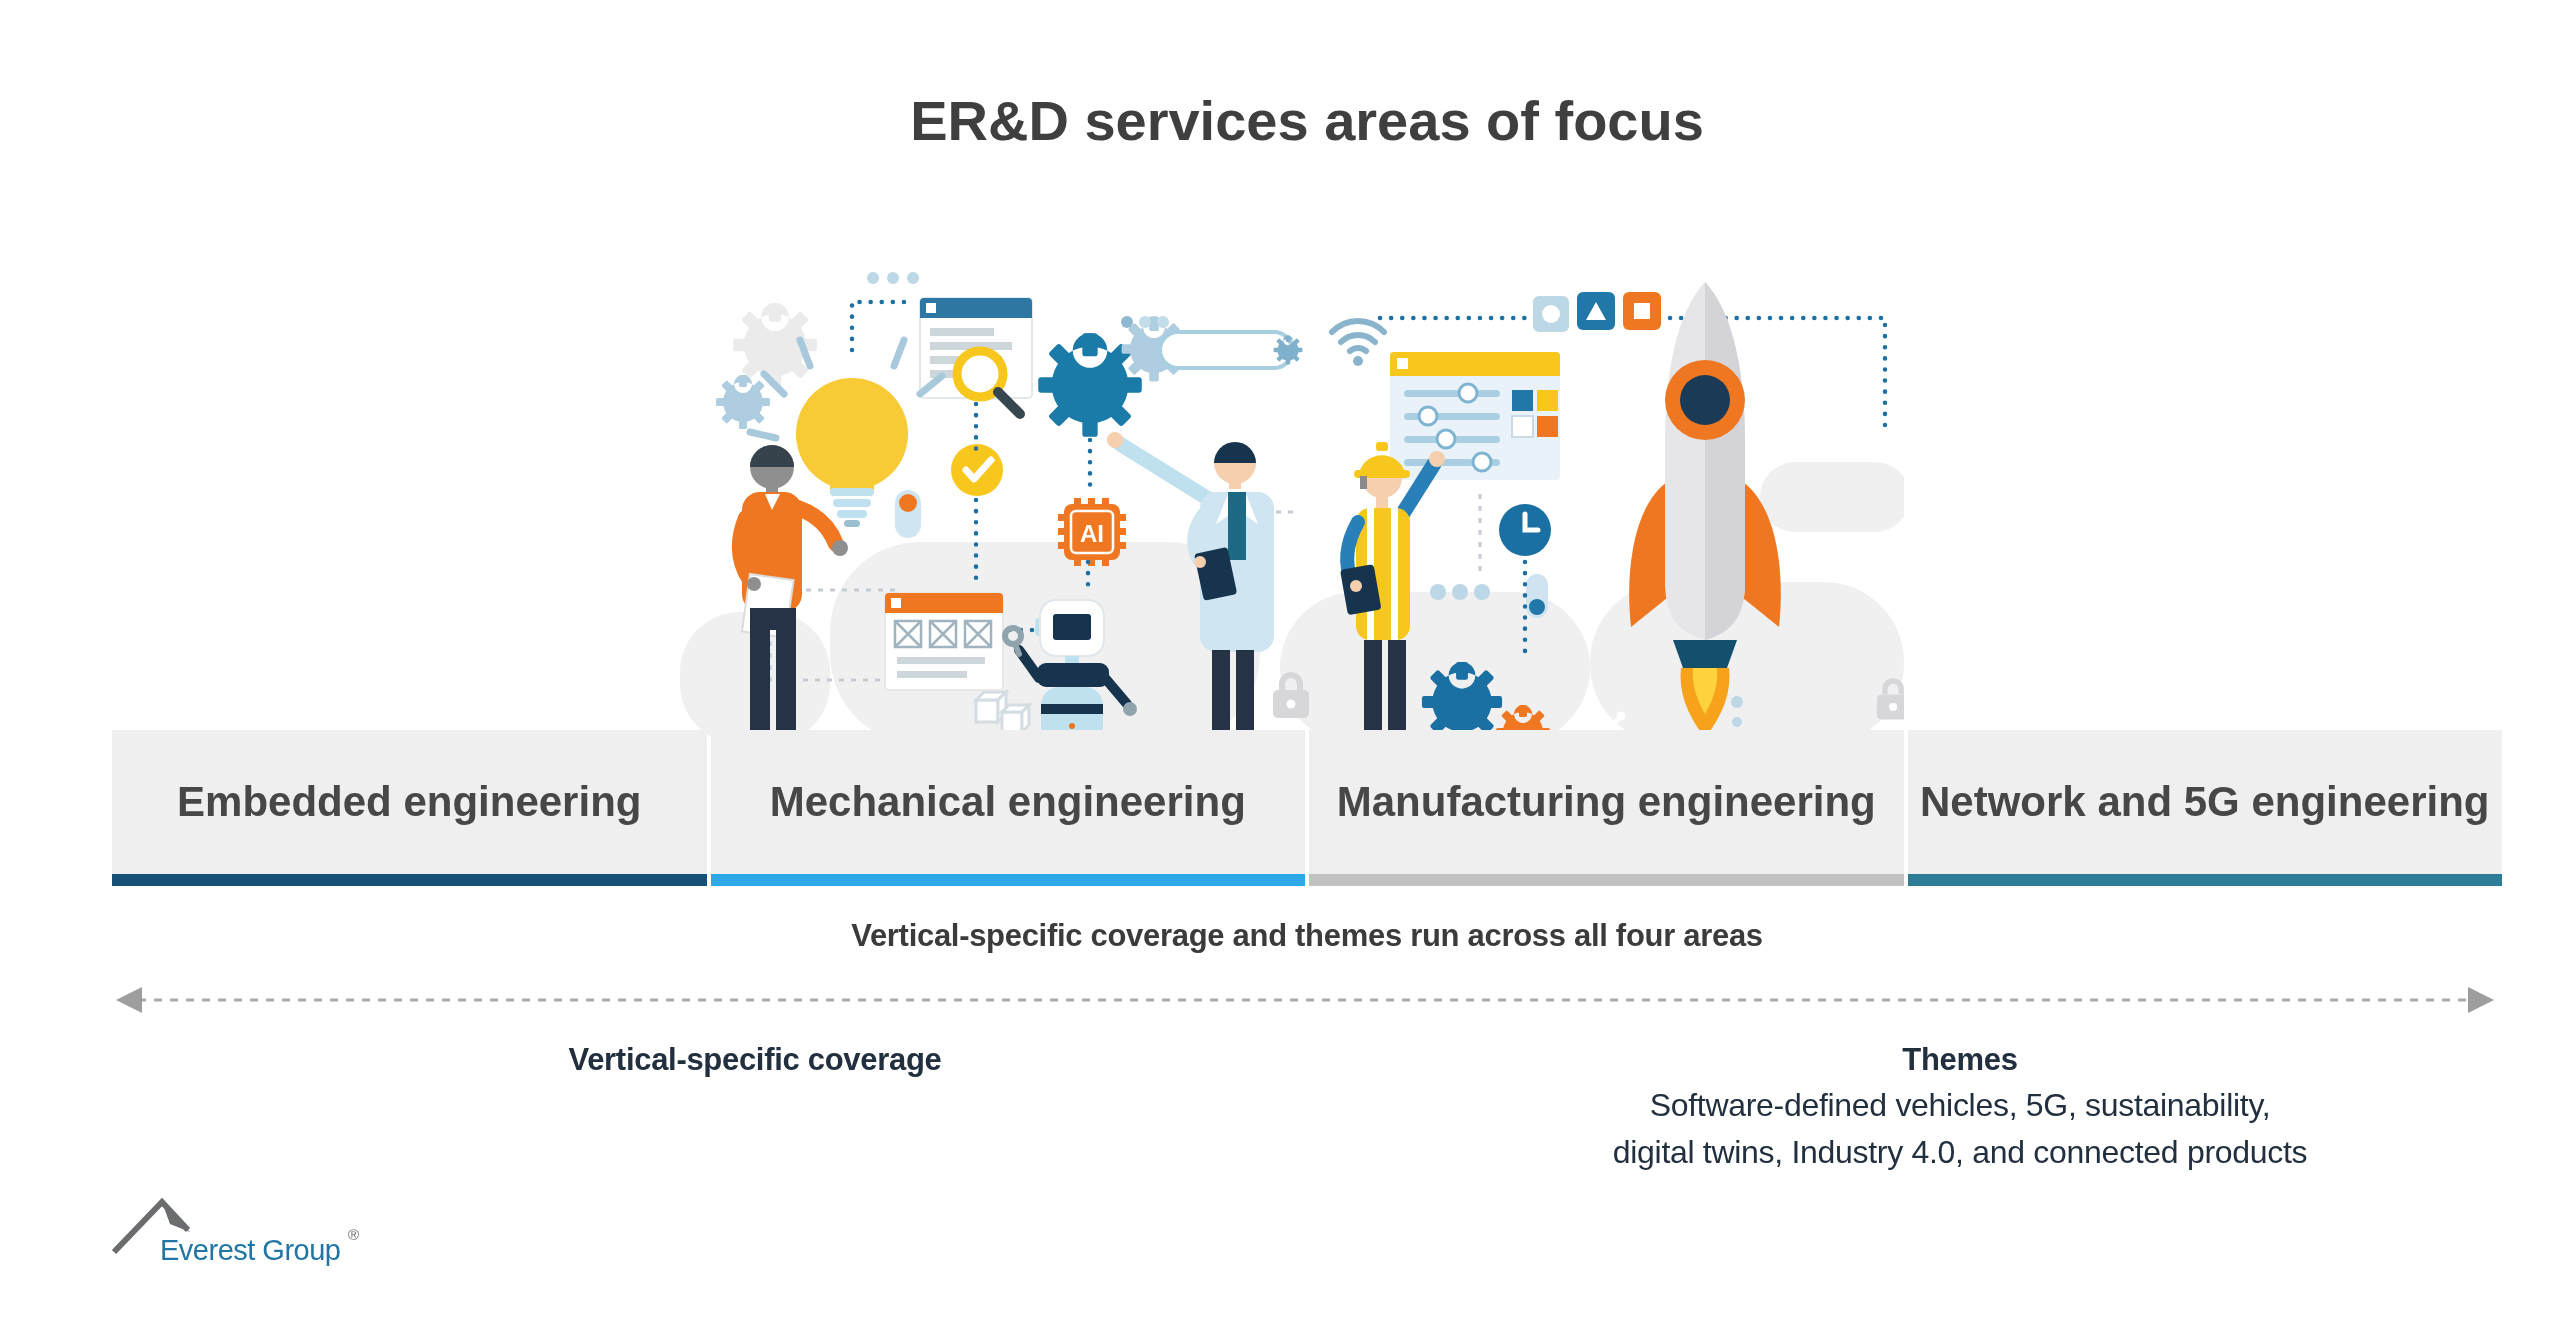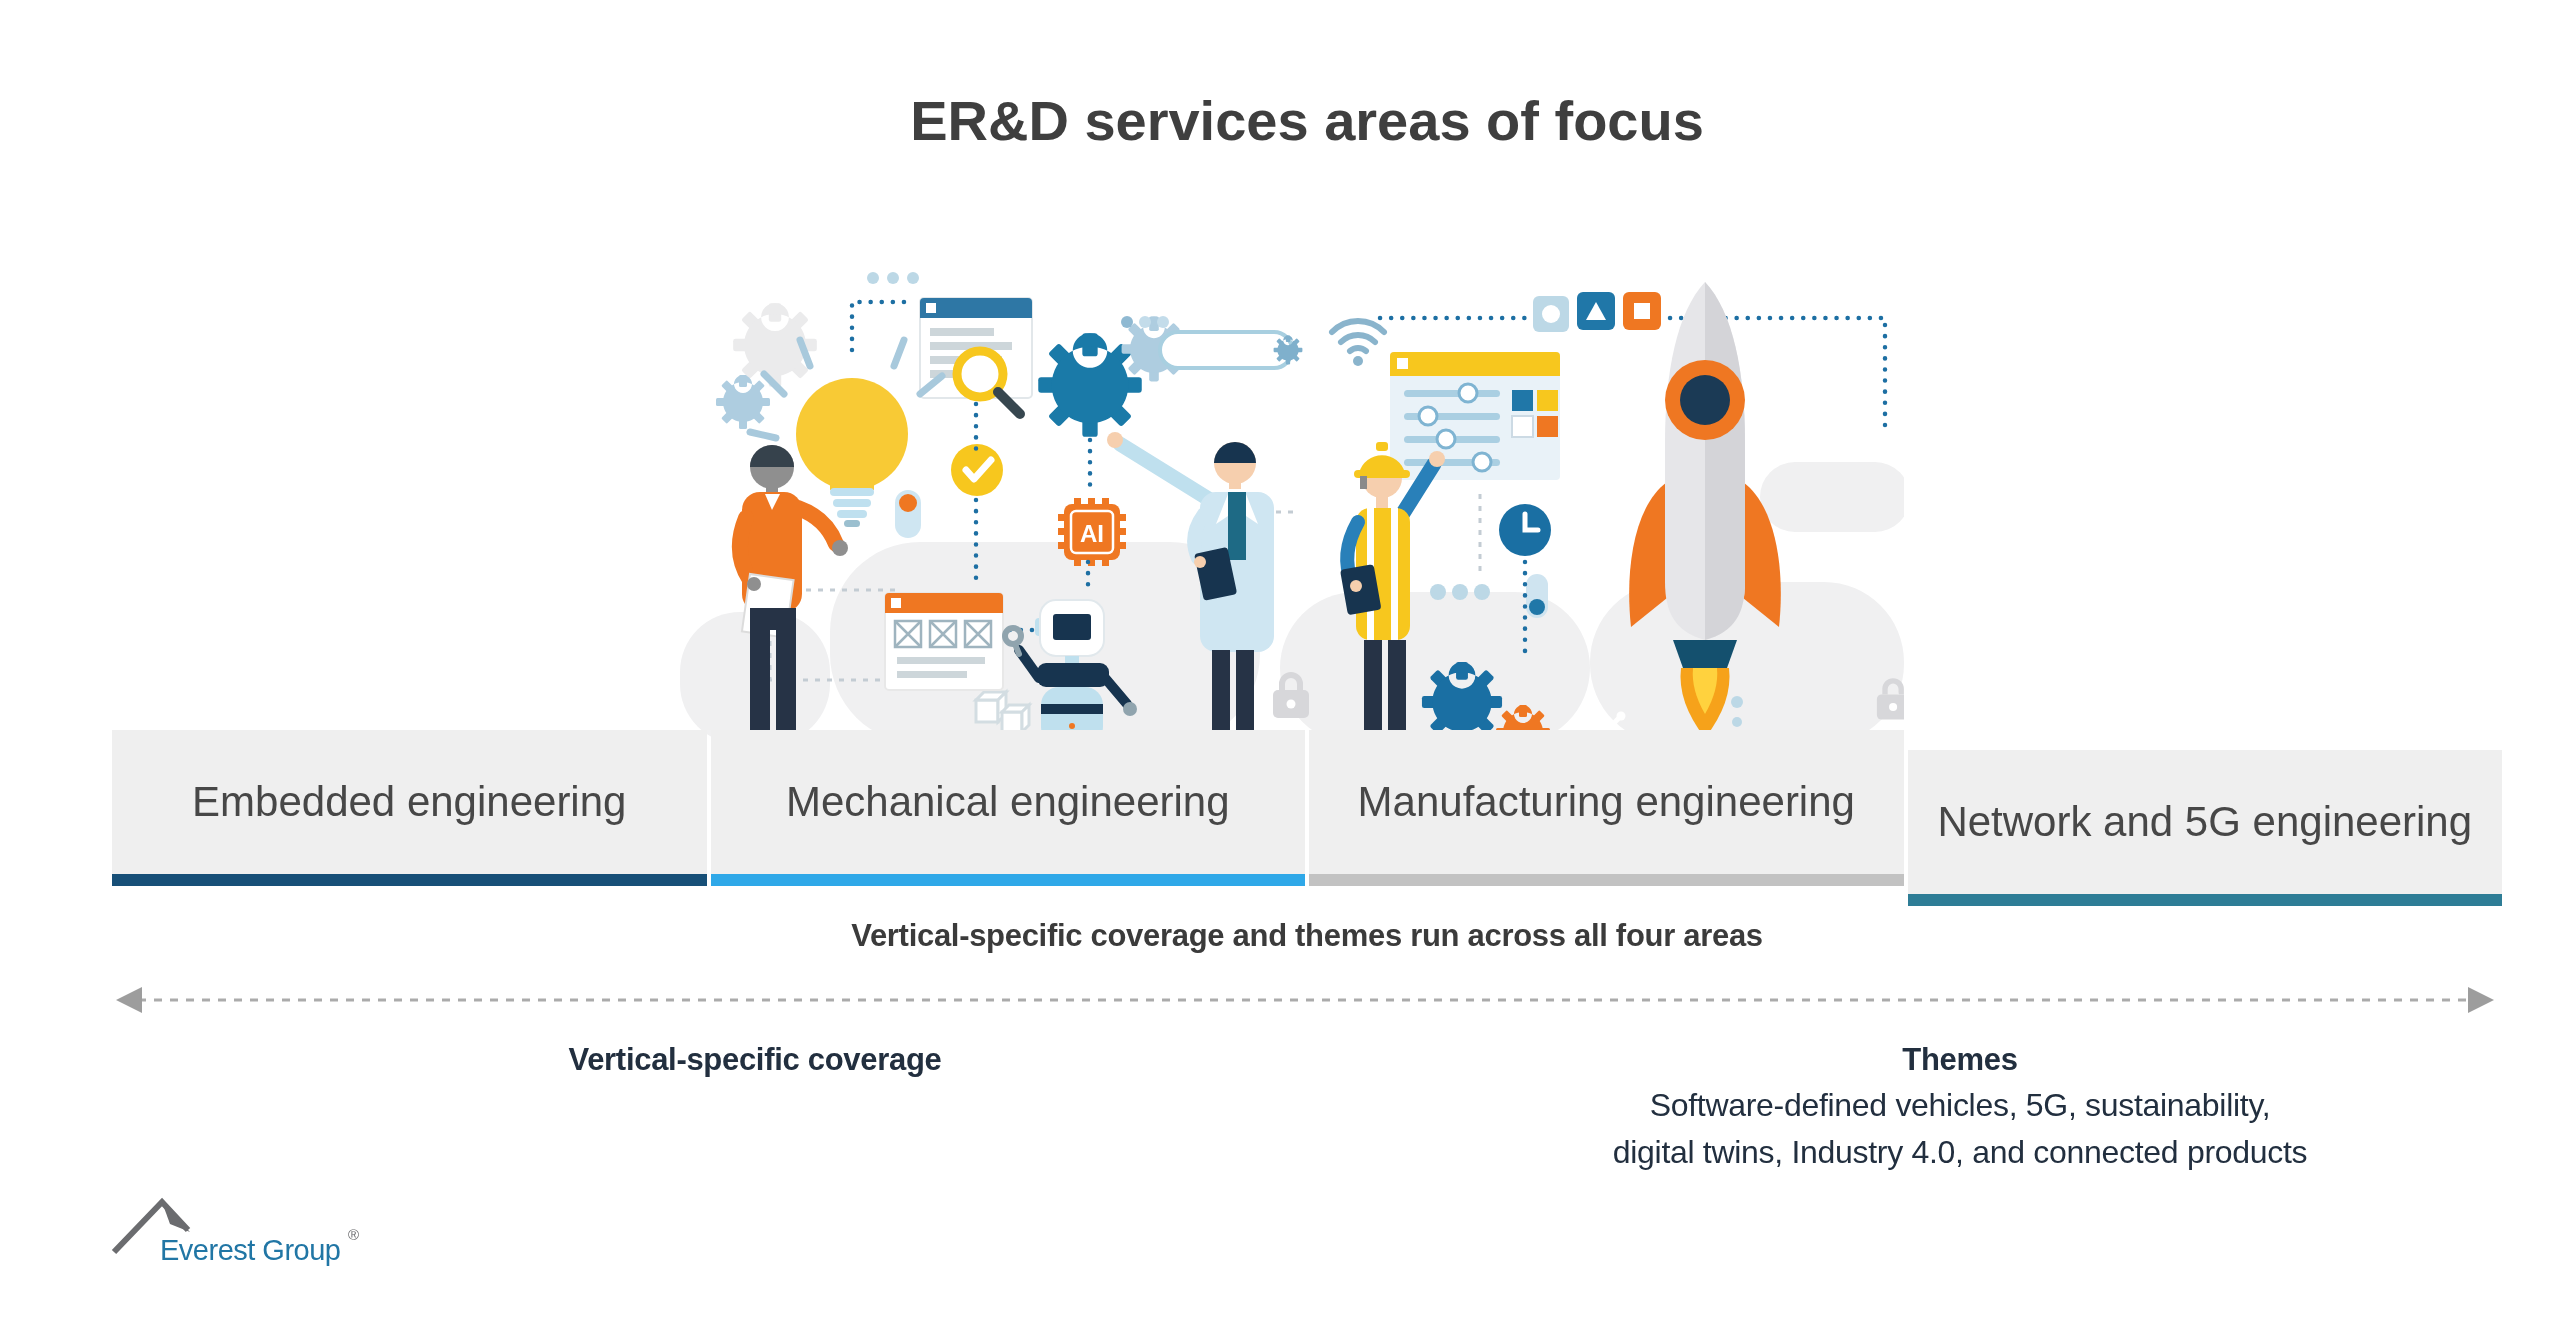--- a/index.html
+++ b/index.html
@@ -5,21 +5,21 @@
   html,body{margin:0;padding:0;}
   body{
     width:2560px;height:1340px;position:relative;background:#ffffff;
     font-family:"Liberation Sans","DejaVu Sans",sans-serif;overflow:hidden;
   }
   .title{
     position:absolute;left:54px;top:88px;width:2506px;text-align:center;
     font-size:56px;font-weight:700;color:#3f3f3f;letter-spacing:0px;
   }
   .illustration{position:absolute;left:680px;top:262px;width:1224px;height:484px;}
-  .tabs{position:absolute;left:112px;top:730px;width:2390px;display:flex;gap:4px;}
+  .tabs{position:absolute;left:112px;top:730px;width:2390px;display:flex;gap:4px;font-weight:bold;}
   .tab{
     flex:1;height:144px;background:#efefef;display:flex;align-items:center;justify-content:center;
     font-size:42px;color:#474747;border-bottom:12px solid #999;box-sizing:content-box;
   }
   .banner{
     position:absolute;left:54px;top:918px;width:2506px;text-align:center;
     font-size:31px;font-weight:700;color:#3b3b3b;letter-spacing:-0.3px;
   }
   .arrow-wrap{position:absolute;left:110px;top:978px;width:2390px;height:44px;}
   .col{
@@ -363,21 +363,21 @@
 <div class="tabs">
   <div class="tab" style="border-bottom-color: rgb(23, 79, 119);">
     <span>Embedded engineering</span>
   </div>
   <div class="tab" style="border-bottom-color: rgb(47, 168, 232);">
     <span>Mechanical engineering</span>
   </div>
   <div class="tab" style="border-bottom-color: rgb(194, 194, 194);">
     <span>Manufacturing engineering</span>
   </div>
-  <div class="tab" style="border-bottom-color: rgb(46, 125, 150); margin-top: 20px;">
+  <div class="tab" style="border-bottom-color: rgb(46, 125, 150);">
     <span>Network and 5G engineering</span>
   </div>
 </div>
 
 <div class="banner">Vertical-specific coverage and themes run across all four areas</div>
 
 <div class="arrow-wrap">
   <svg width="2390" height="44" viewBox="0 0 2390 44">
     <line x1="28" y1="22" x2="2362" y2="22" stroke="#ababab" stroke-width="3" stroke-dasharray="8 8"></line>
     <path d="M32,9 L6,22 L32,35 Z" fill="#9d9d9d"></path>

